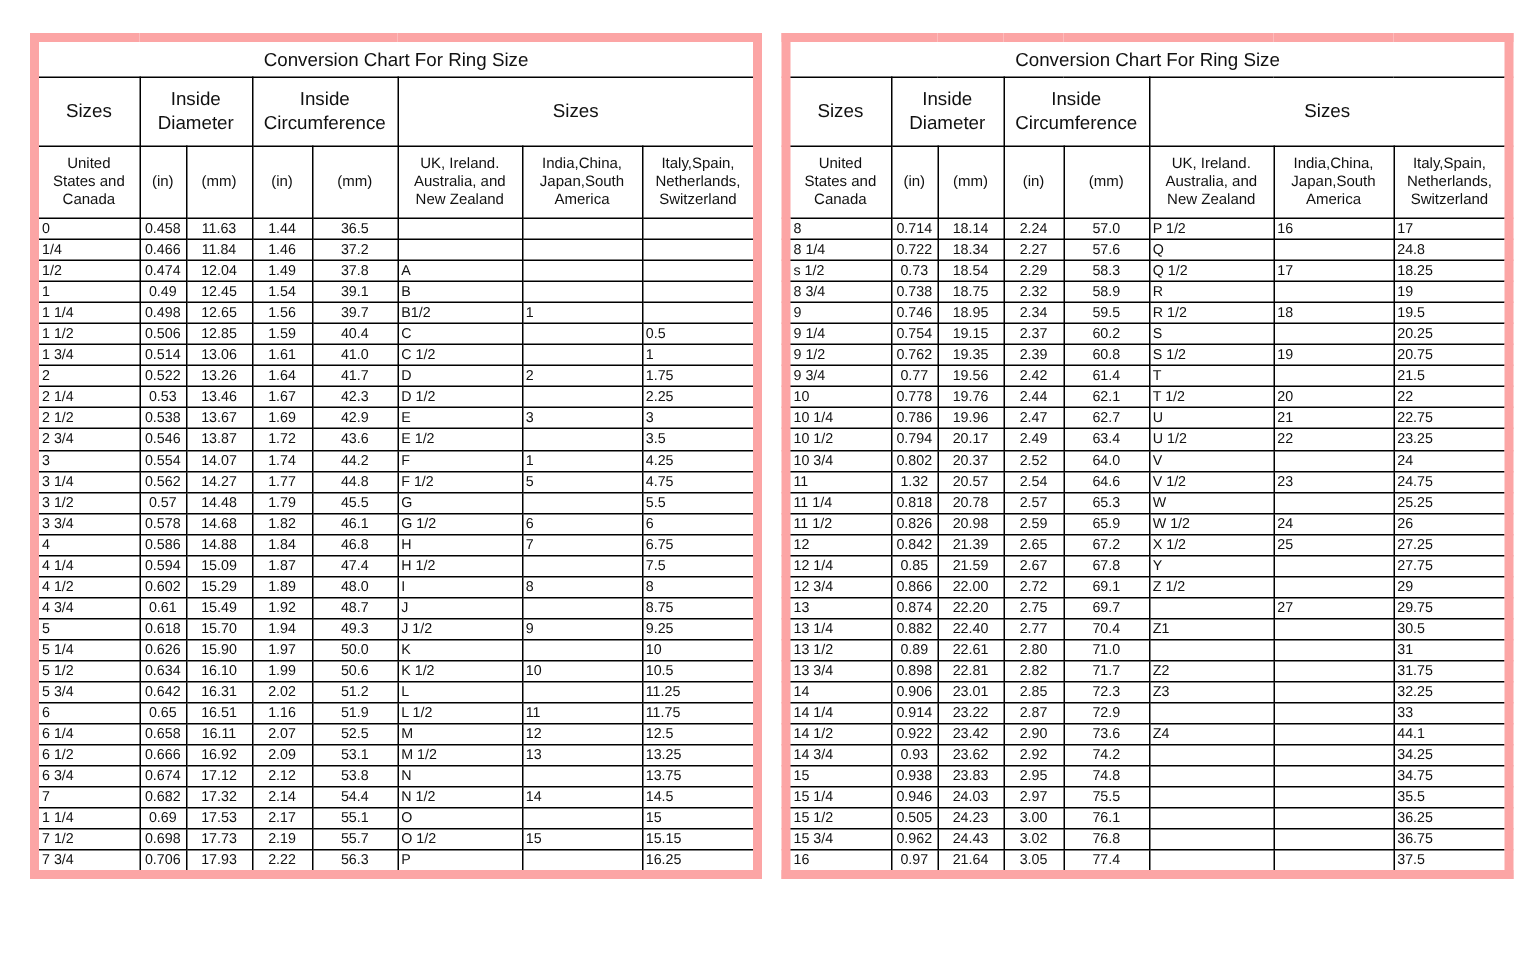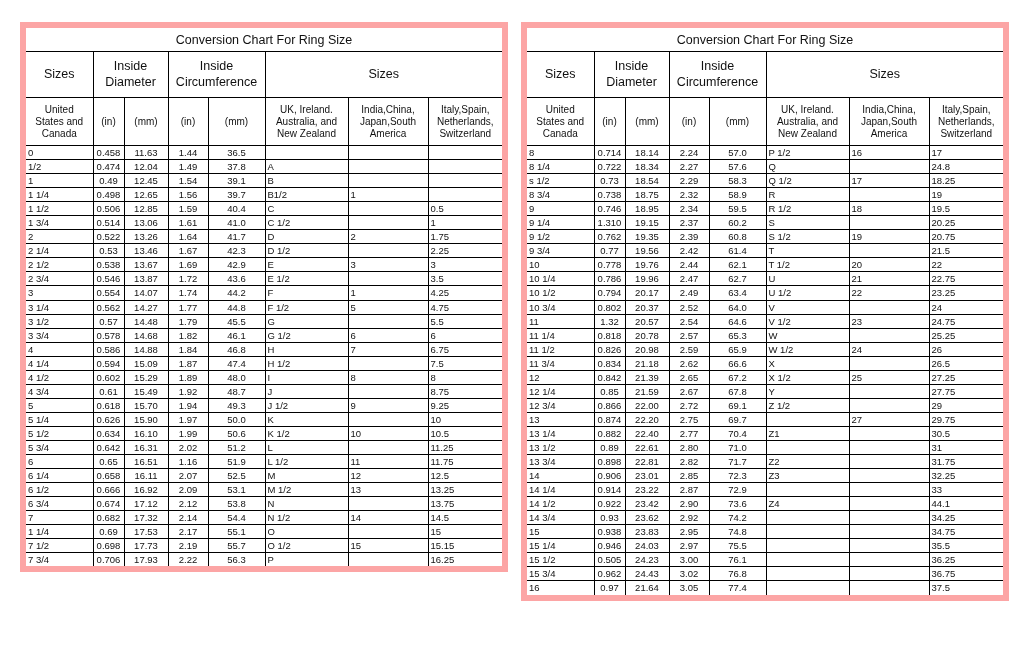--- a/index.html
+++ b/index.html
@@ -120,20 +120,30 @@
           <td class="c-0">0</td>
           <td class="c-1">0.458</td>
           <td class="c-2">11.63</td>
           <td class="c-3">1.44</td>
           <td class="c-4">36.5</td>
           <td class="c-5"></td>
           <td class="c-6"></td>
           <td class="c-7"></td>
         </tr>
         <tr>
+          <td class="c-0">1/4</td>
+          <td class="c-1">0.466</td>
+          <td class="c-2">11.84</td>
+          <td class="c-3">1.46</td>
+          <td class="c-4">37.2</td>
+          <td class="c-5"></td>
+          <td class="c-6"></td>
+          <td class="c-7"></td>
+        </tr>
+        <tr>
           <td class="c-0">1/2</td>
           <td class="c-1">0.474</td>
           <td class="c-2">12.04</td>
           <td class="c-3">1.49</td>
           <td class="c-4">37.8</td>
           <td class="c-5">A</td>
           <td class="c-6"></td>
           <td class="c-7"></td>
         </tr>
         <tr>
@@ -507,21 +517,21 @@
           <td class="c-1">0.746</td>
           <td class="c-2">18.95</td>
           <td class="c-3">2.34</td>
           <td class="c-4">59.5</td>
           <td class="c-5">R 1/2</td>
           <td class="c-6">18</td>
           <td class="c-7">19.5</td>
         </tr>
         <tr>
           <td class="c-0">9 1/4</td>
-          <td class="c-1">1.310</td>
+          <td class="c-1">0.754</td>
           <td class="c-2">19.15</td>
           <td class="c-3">2.37</td>
           <td class="c-4">60.2</td>
           <td class="c-5">S</td>
           <td class="c-6"></td>
           <td class="c-7">20.25</td>
         </tr>
         <tr>
           <td class="c-0">9 1/2</td>
           <td class="c-1">0.762</td>
@@ -606,30 +616,20 @@
           <td class="c-0">11 1/2</td>
           <td class="c-1">0.826</td>
           <td class="c-2">20.98</td>
           <td class="c-3">2.59</td>
           <td class="c-4">65.9</td>
           <td class="c-5">W 1/2</td>
           <td class="c-6">24</td>
           <td class="c-7">26</td>
         </tr>
         <tr>
-          <td class="c-0">11 3/4</td>
-          <td class="c-1">0.834</td>
-          <td class="c-2">21.18</td>
-          <td class="c-3">2.62</td>
-          <td class="c-4">66.6</td>
-          <td class="c-5">X</td>
-          <td class="c-6"></td>
-          <td class="c-7">26.5</td>
-        </tr>
-        <tr>
           <td class="c-0">12</td>
           <td class="c-1">0.842</td>
           <td class="c-2">21.39</td>
           <td class="c-3">2.65</td>
           <td class="c-4">67.2</td>
           <td class="c-5">X 1/2</td>
           <td class="c-6">25</td>
           <td class="c-7">27.25</td>
         </tr>
         <tr>

